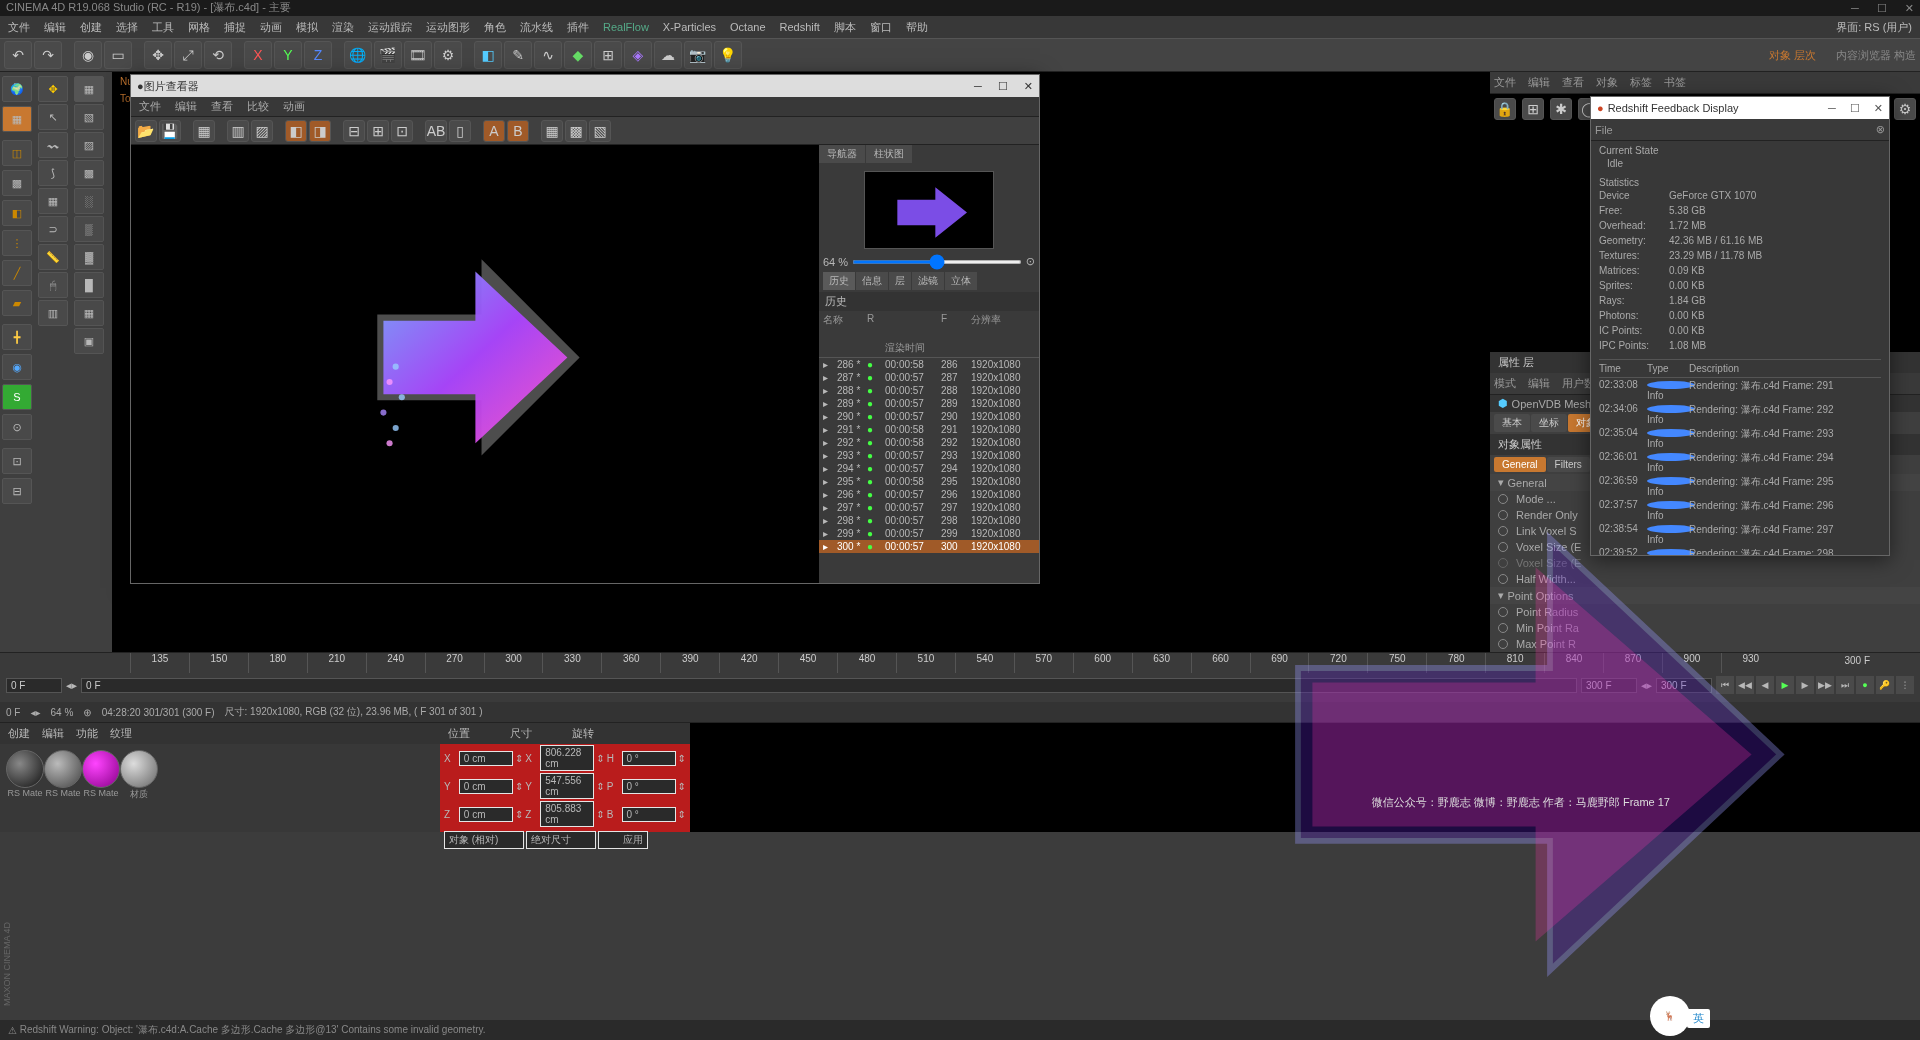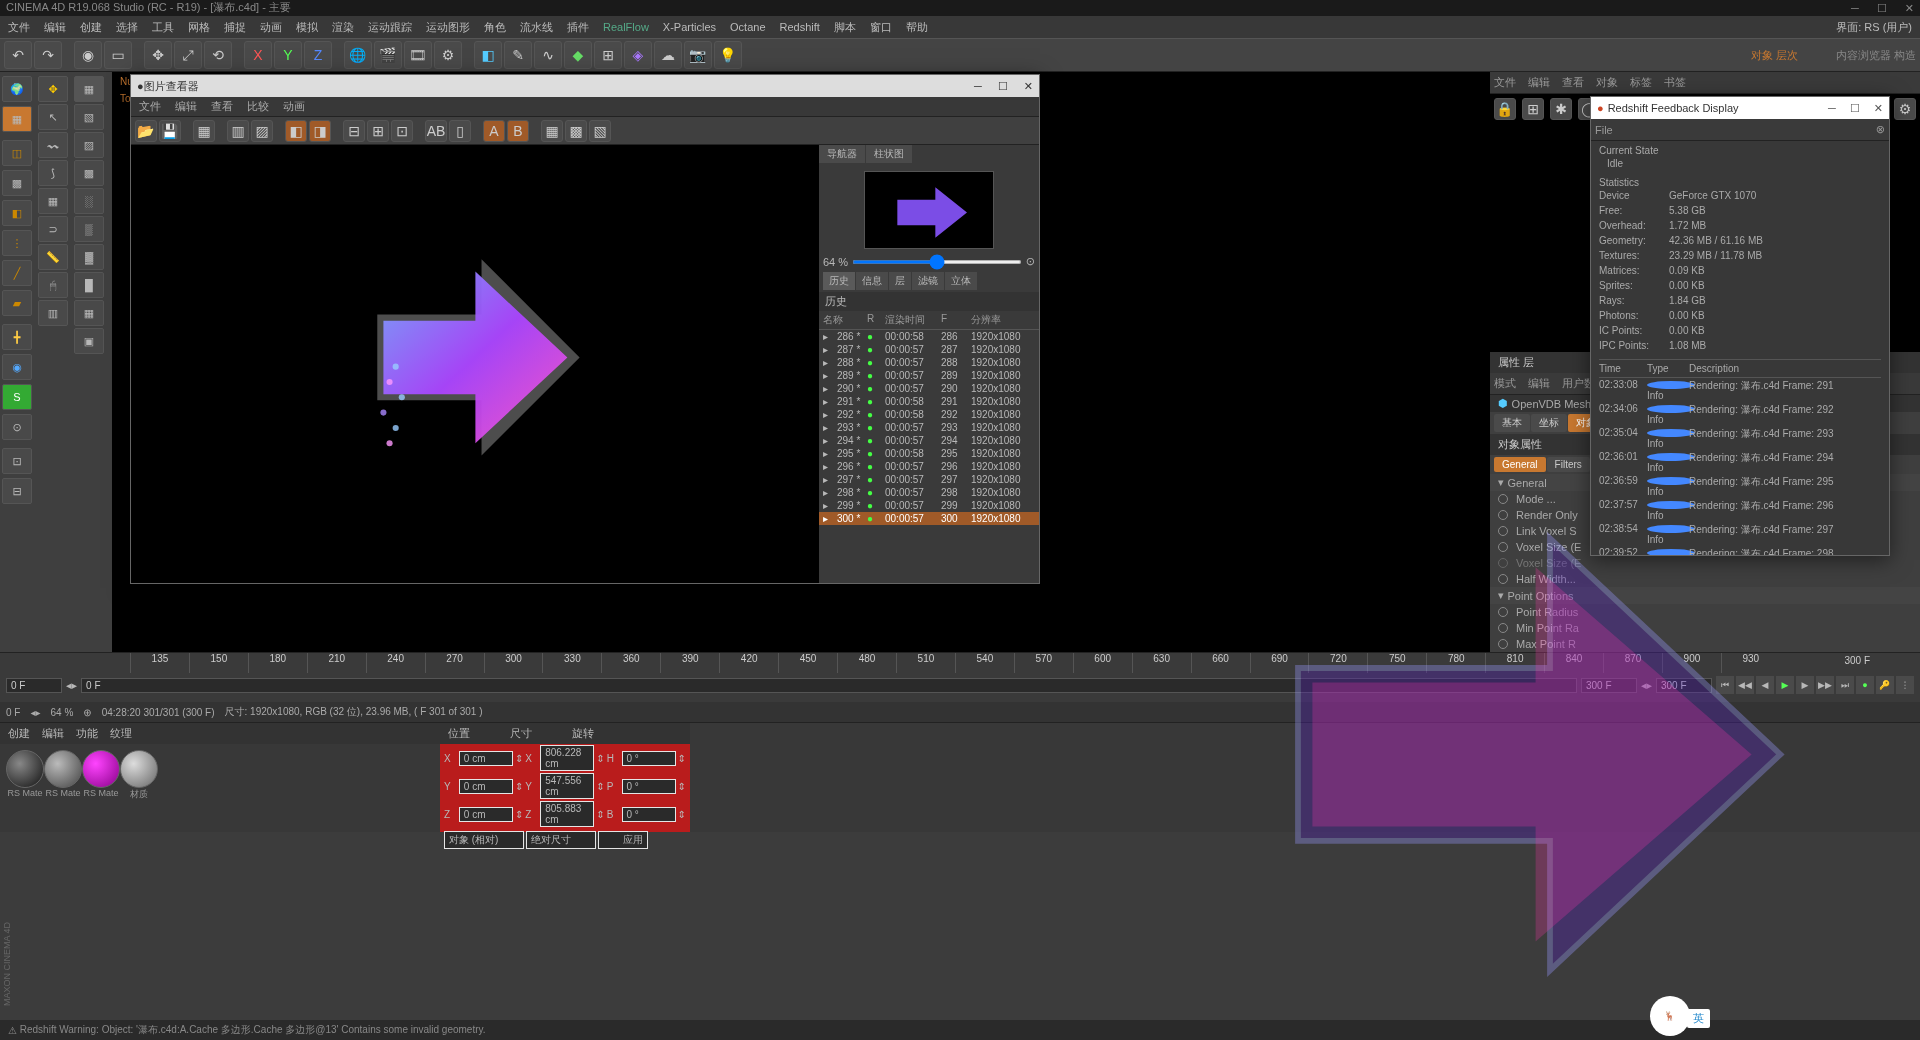--- a/index.html
+++ b/index.html
@@ -41,21 +41,21 @@
 .pv-side { width:220px; background:#3a3a3a; display:flex; flex-direction:column; }
 .pv-nav-tabs { display:flex; gap:1px; margin-bottom:4px; }
 .pv-nav-tab { padding:2px 8px; background:#4a4a4a; font-size:10px; }
 .pv-thumb { width:130px; height:78px; background:#000; border:1px solid #555; margin:4px auto; position:relative; }
 .pv-zoom { display:flex; align-items:center; padding:2px 4px; gap:4px; }
 .pv-zoom input[type=range]{ flex:1; height:4px; }
 .pv-hist-tabs { display:flex; gap:1px; padding:2px 4px; }
 .pv-hist-tab { padding:2px 6px; background:#4a4a4a; font-size:10px; }
 .pv-hist-tab.active { background:#5a5a5a; }
 .pv-histhead { display:flex; padding:2px 4px; font-size:10px; color:#999; border-bottom:1px solid #555; }
-.pv-histhead span:nth-child(1){width:44px;} .pv-histhead span:nth-child(2){width:18px;} .pv-histhead span:nth-child(3){width:56px;} .pv-histhead span:nth-child(4){width:30px;} .pv-histhead span:nth-child(5){flex:1;}
+.pv-histhead span:nth-child(1){width:44px;} .pv-histhead span:nth-child(2){width:18px;} .pv-histhead span:nth-child(3){width:56px;margin-top:28px;} .pv-histhead span:nth-child(4){width:30px;} .pv-histhead span:nth-child(5){flex:1;}
 .pv-histlist { flex:1; overflow:auto; font-size:10px; }
 .pv-histrow { display:flex; padding:1px 4px; align-items:center; }
 .pv-histrow.sel { background:#a05a28; color:#fff; }
 .pv-histrow span:nth-child(1){width:14px;} .pv-histrow span:nth-child(2){width:30px;} .pv-histrow span:nth-child(3){width:18px;color:#4f4;} .pv-histrow span:nth-child(4){width:56px;} .pv-histrow span:nth-child(5){width:30px;} .pv-histrow span:nth-child(6){flex:1;}
 .timeline-area { height:50px; background:#3a3a3a; border-top:1px solid #222; }
 .ruler { height:20px; position:relative; display:flex; padding:0 140px 0 130px; }
 .ruler .tick { flex:1; text-align:center; color:#ccc; font-size:10px; border-left:1px solid #555; }
 .tl-controls { height:24px; display:flex; align-items:center; padding:0 6px; gap:4px; }
 .tl-field { background:#2a2a2a; border:1px solid #555; padding:1px 4px; color:#ccc; font-size:10px; width:56px; }
 .tl-field.wide { flex:1; }
@@ -159,21 +159,21 @@
   <div class="tbtn">∿</div>
   <div class="tbtn" style="color:#6d6">◆</div>
   <div class="tbtn">⊞</div>
   <div class="tbtn" style="color:#a7f">◈</div>
   <div class="tbtn">☁</div>
   <div class="tbtn">📷</div>
   <div class="tbtn">💡</div>
   <div class="sep"></div>
   <div style="flex:1"></div>
   <span style="color:#c87830">对象  层次</span>
-  <span style="margin-left:36px;color:#888">内容浏览器  构造</span>
+  <span style="margin-left:18px;color:#888">内容浏览器  构造</span>
 </div>
 
 <div class="workspace">
   <div class="left-tools">
     <div class="ltool">🌍</div>
     <div class="ltool orange">▦</div>
     <div class="sep"></div>
     <div class="ltool" style="color:#c80">◫</div>
     <div class="ltool">▩</div>
     <div class="ltool" style="color:#c80">◧</div>
@@ -441,20 +441,23 @@
           <span class="c-val">0 °</span>
           <span>⇕</span>
         </div>
       </div>
     <div class="coord-row" style="margin-top:2px">
       <div class="c-val" style="width:80px">对象 (相对)</div>
       <div class="c-val" style="width:70px">绝对尺寸</div>
       <div class="c-val" style="width:50px;text-align:right">应用</div>
     </div>
   </div>
+  <div style="flex:1;background:#000;position:relative">
+    <div class="footer-credit">微信公众号：野鹿志  微博：野鹿志  作者：马鹿野郎   Frame  17</div>
+  </div>
 </div>
 
 <div class="bg-render">
   <svg class="shape" viewBox="0 0 100 100" preserveAspectRatio="none">
     <path d="M15 40 L50 40 L50 22 L82 52 L50 82 L50 64 L15 64 Z" fill="#52b" opacity=".35" stroke="#99f" stroke-width=".8"></path>
     <path d="M17 42 L48 42 L48 26 L78 52 L48 78 L48 62 L17 62 Z" fill="#f3a" opacity=".25"></path>
   </svg>
 </div>
 
 <div class="picture-viewer">

